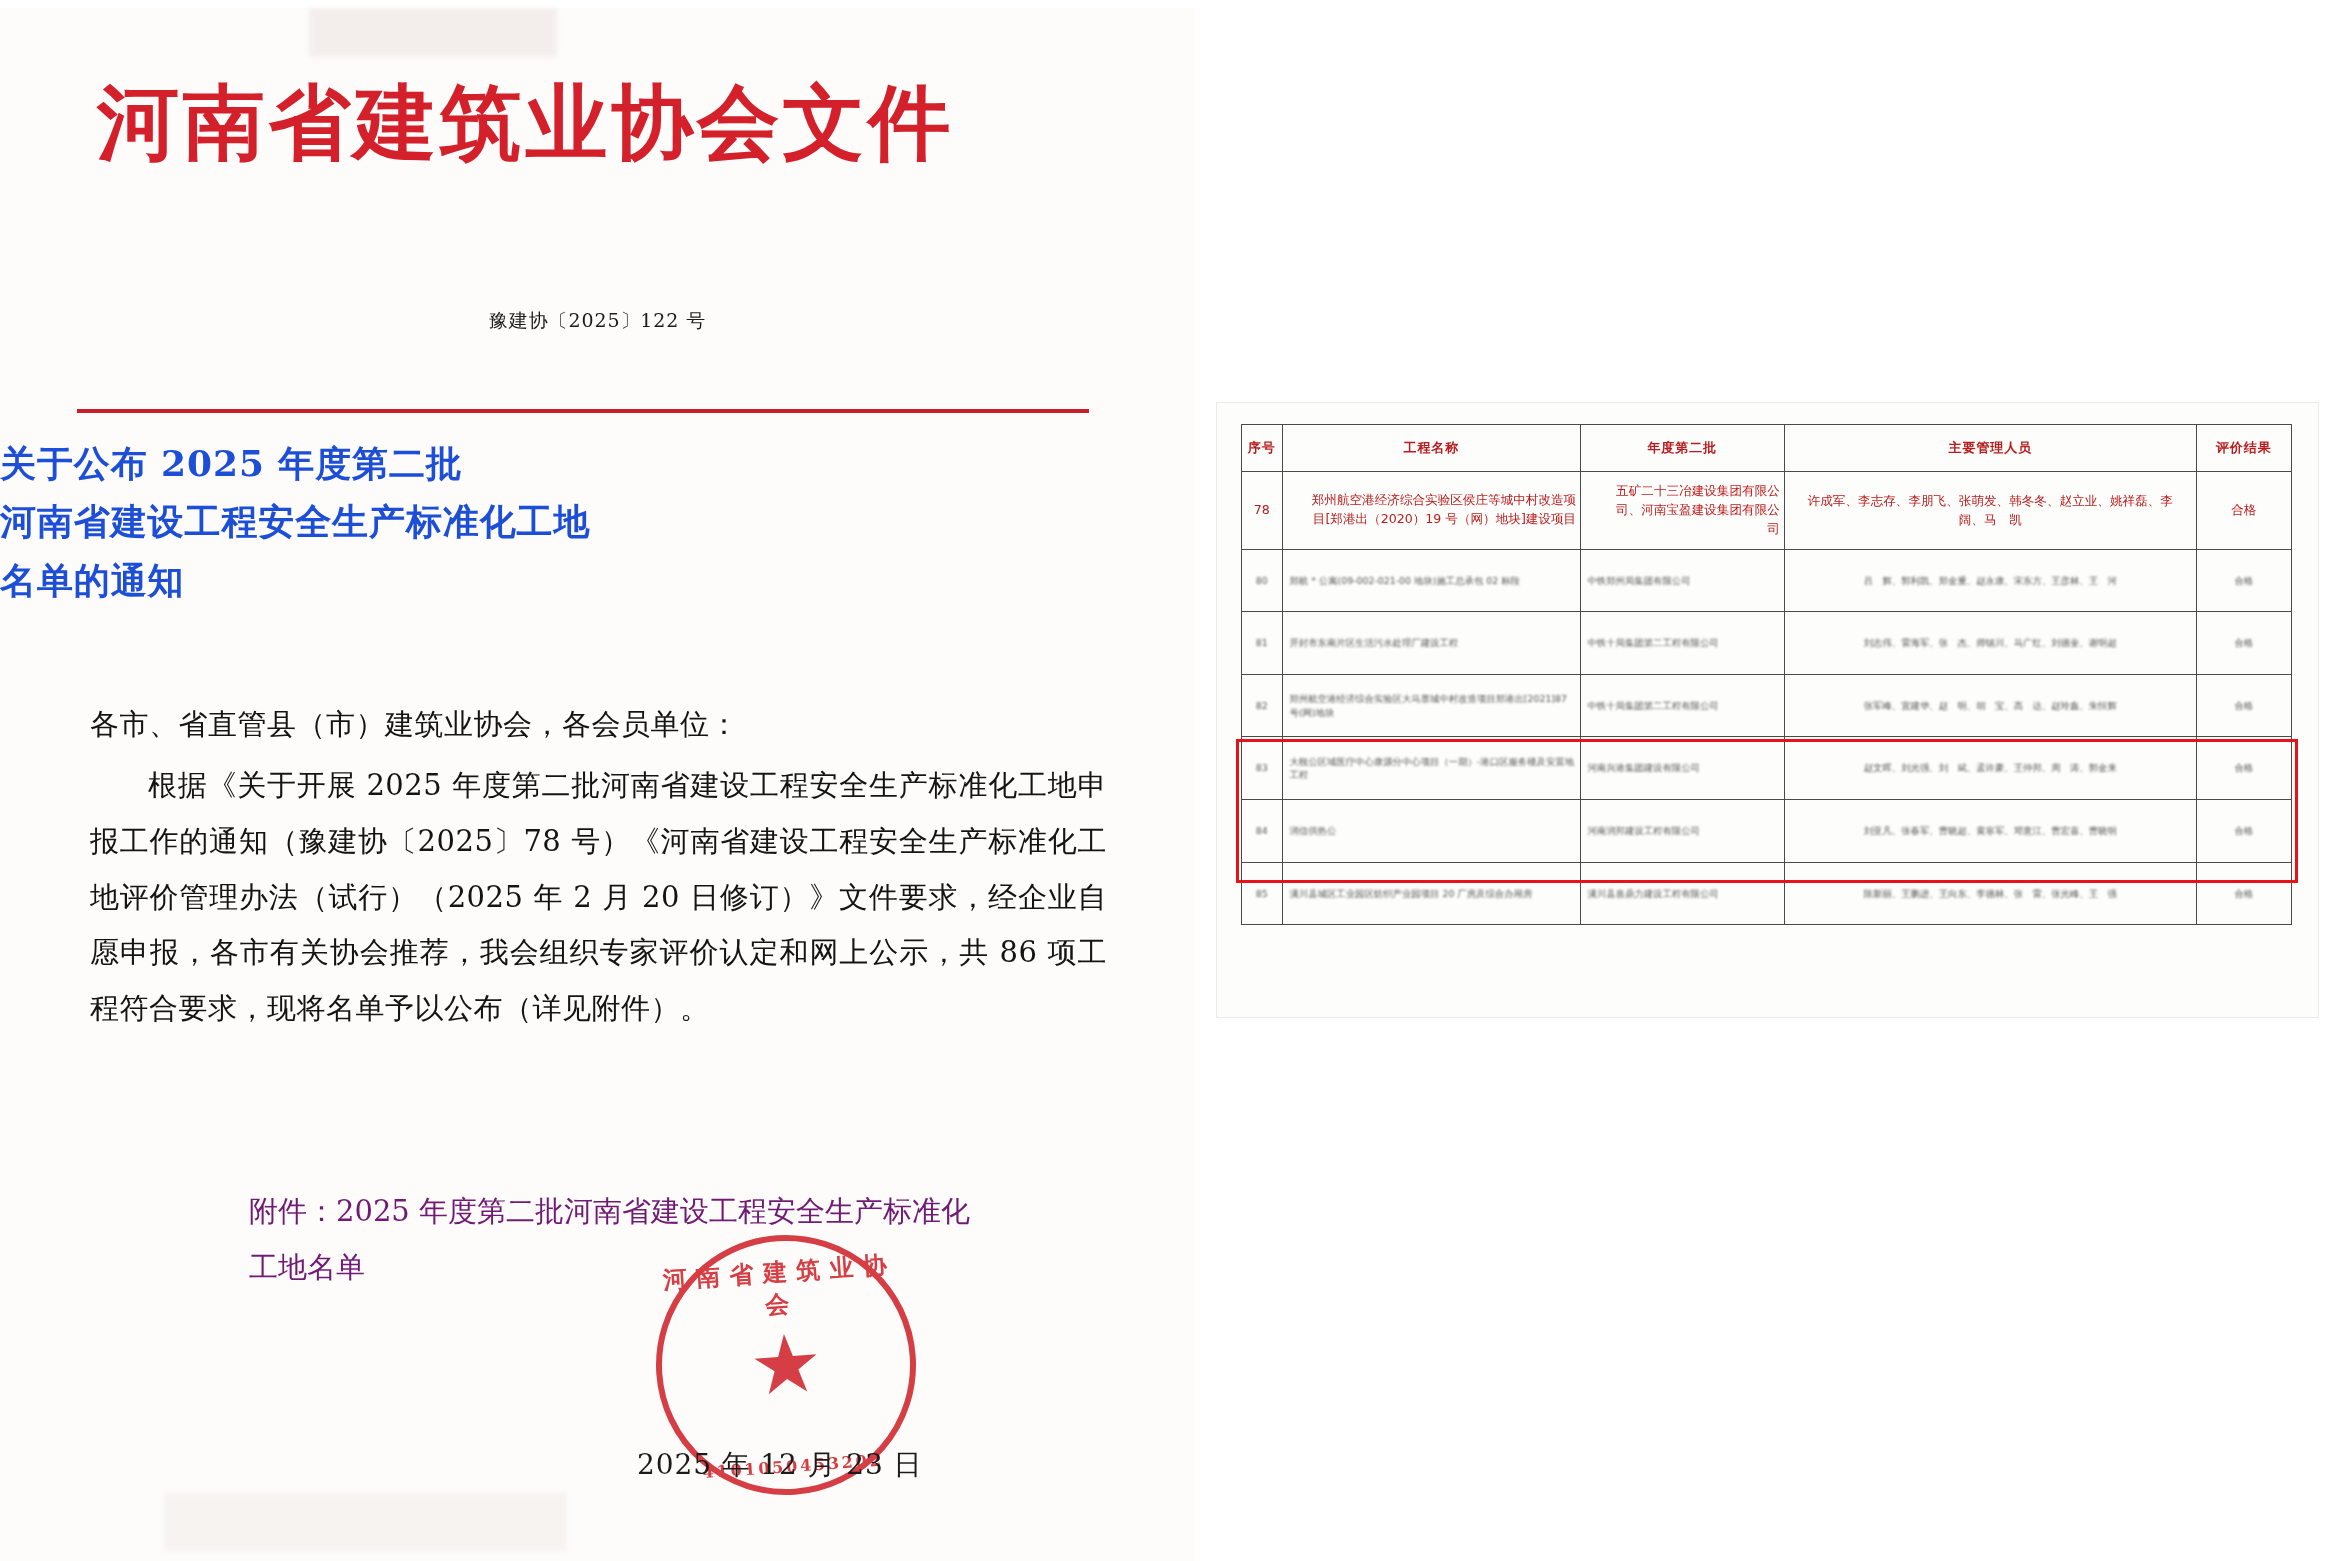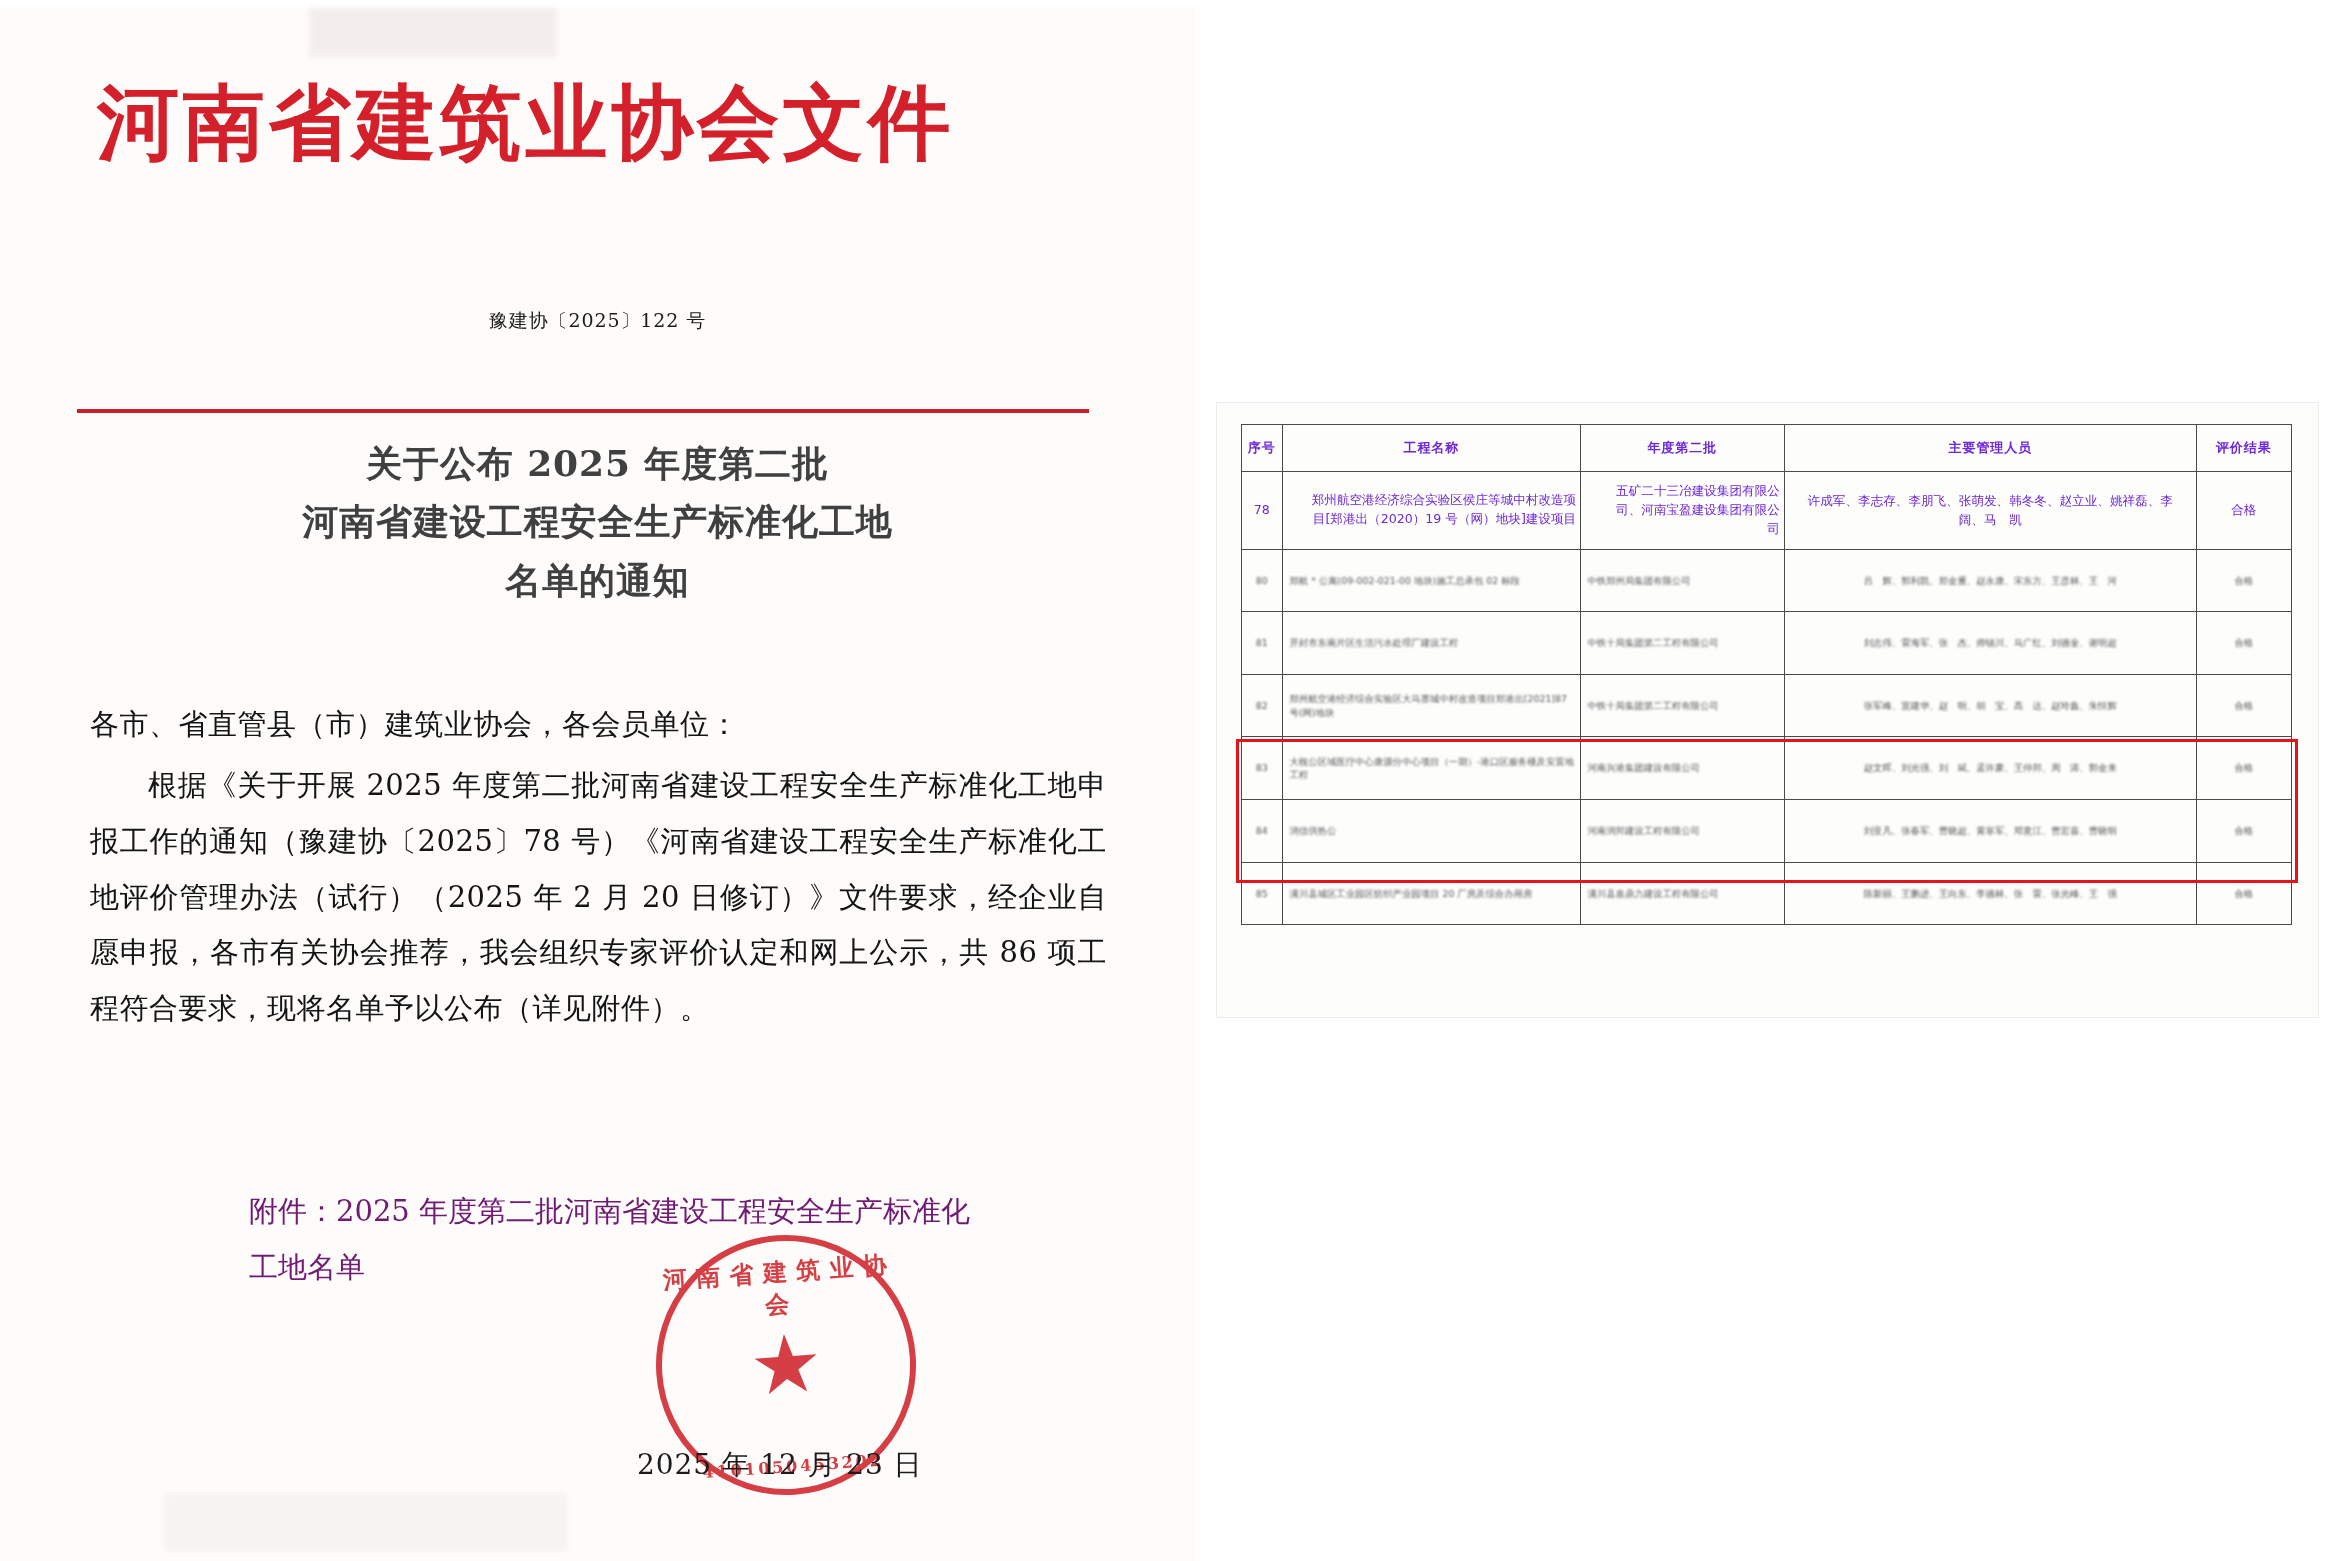--- a/index.html
+++ b/index.html
@@ -59,25 +59,25 @@
     width: 1012px;
     height: 3.7px;
     background: #c8202a;
   }
 
   #notice-title {
     position: absolute;
     left: 0;
     top: 426px;
     width: 1195px;
-    text-align: center;
+    text-align: left;
     font-size: 36px;
     font-weight: bold;
     line-height: 1.62;
-    color: #404040;
+    color: #1d4ed8;
     letter-spacing: 0.9px;
   }
 
   #body-text {
     position: absolute;
     left: 90px;
     top: 689px;
     width: 1017px;
     font-size: 29px;
     line-height: 1.92;
@@ -190,21 +190,21 @@
     top: 20.6px;
     width: 1051px;
     border-collapse: collapse;
     table-layout: fixed;
     font-family: "DejaVu Sans", "Liberation Sans", sans-serif;
   }
   table.listing td, table.listing th {
     border: 0.9px solid #4a4a4a;
     vertical-align: middle;
     text-align: center;
-    color: #6d28d9;
+    color: #b91c1c;
     padding: 2.8px 3.7px;
   }
   table.listing thead th {
     font-size: 13px;
     font-weight: bold;
     height: 41px;
     letter-spacing: 0.9px;
   }
   col.c-idx { width: 39px; }
   col.c-proj { width: 281px; }

